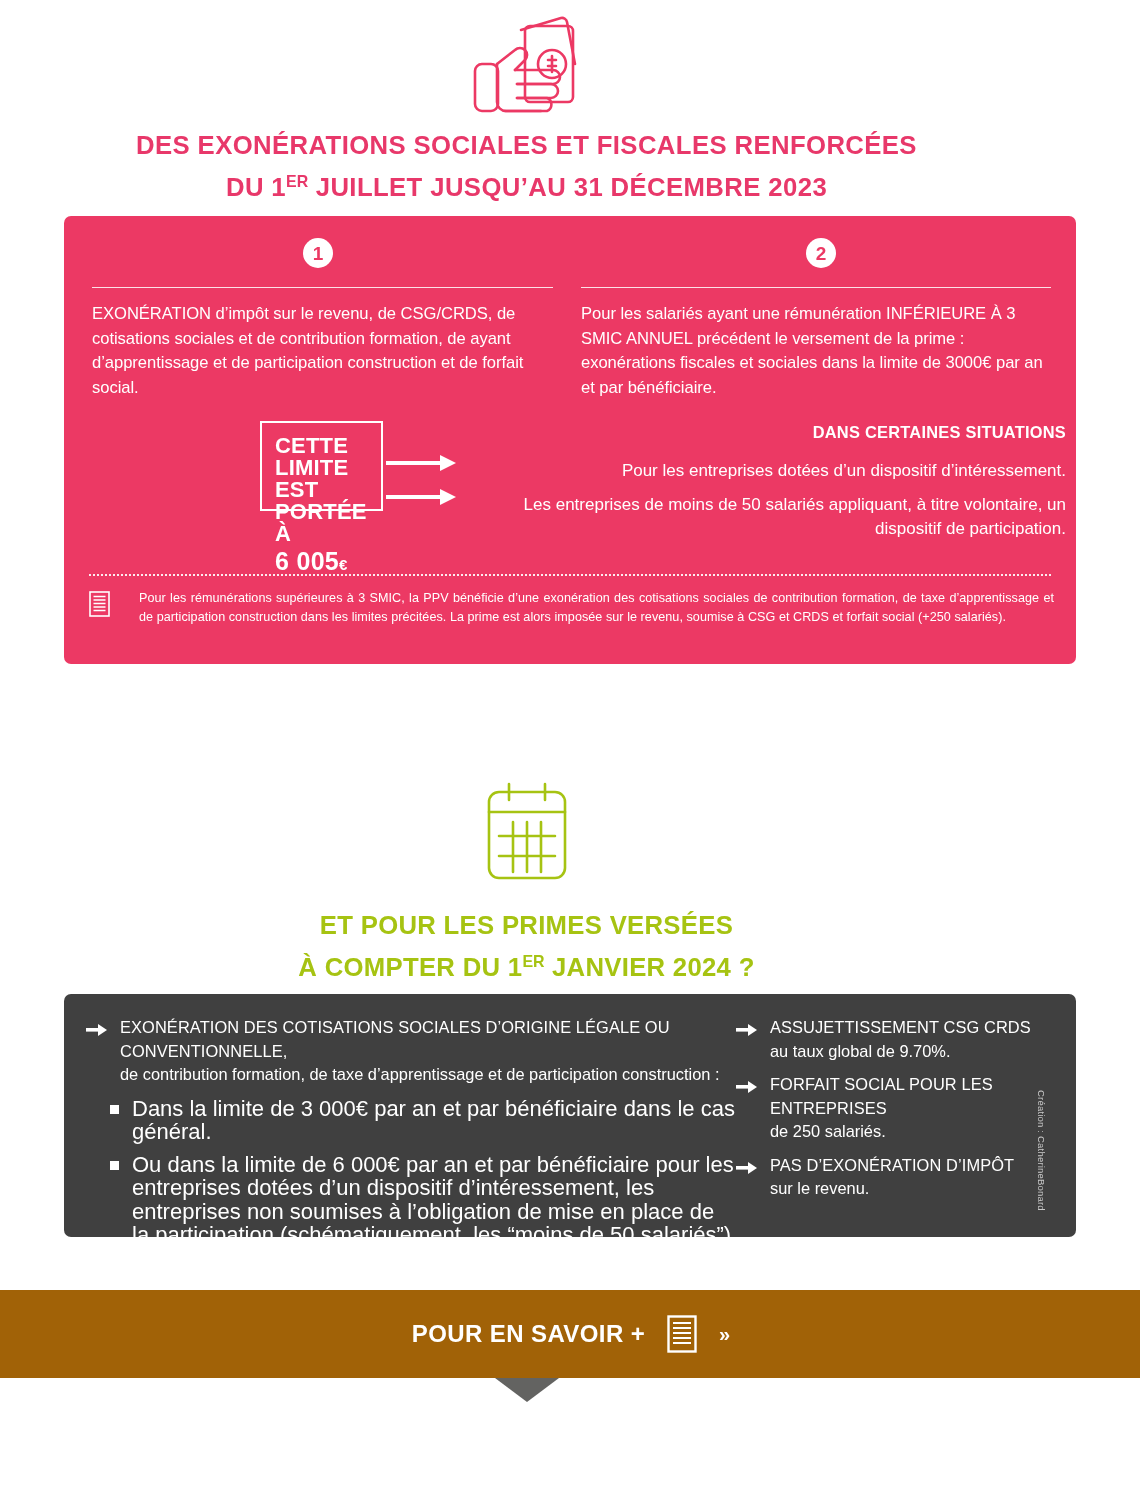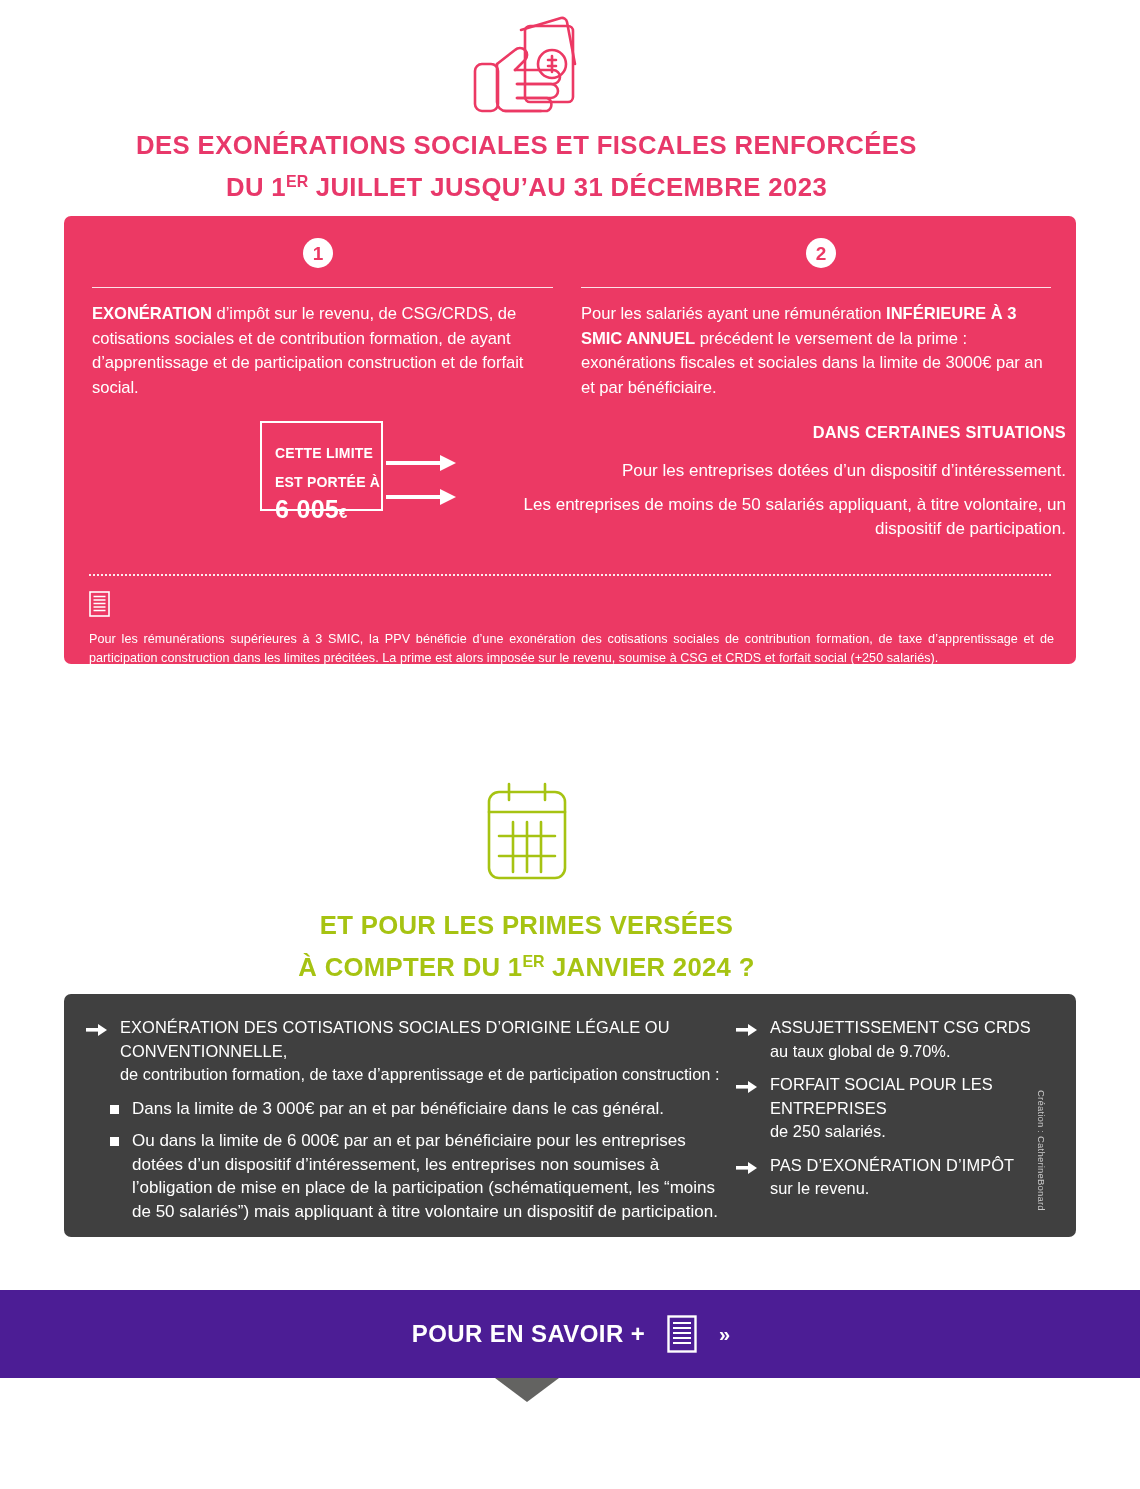--- a/index.html
+++ b/index.html
@@ -56,34 +56,33 @@
     font-size: 16.6px; line-height: 24.5px;
     font-stretch: condensed;
     letter-spacing: -0.05px;
   }
   .col .rule {
     border-top: 1px solid rgba(255,255,255,0.85);
     margin-bottom: 14px;
   }
   .col-1 { left: 28px; width: 461px; }
   .col-2 { left: 517px; width: 470px; }
-  .col b, .col strong { font-weight: bold; }
+  .col b, .col strong { font-weight: normal; }
 
   
   .limit-box {
     position: absolute; left: 196px; top: 205px;
     width: 123px; height: 90px;
     border: 2px solid #ffffff;
     color: #ffffff;
     padding: 12px 0 0 13px;
   }
   .limit-l1, .limit-l2 {
-    font-size: 14px; font-weight: bold; line-height: 22px;
+    font-size: 22px; font-weight: bold; line-height: 22px;
     letter-spacing: 0.2px;
-    margin-top: 7px;
   }
   .limit-amount {
     font-size: 25px; font-weight: bold; line-height: 29px;
     margin-top: 2px; letter-spacing: 0.3px;
   }
   .limit-amount .eur { font-size: 15px; }
 
   .arrows { position: absolute; left: 322px; top: 237px; }
 
   .situations {
@@ -97,21 +96,21 @@
     font-size: 17px; line-height: 24.5px; margin-bottom: 9px;
   }
 
   
   .dotted {
     position: absolute; left: 25px; top: 358px; width: 962px;
     border-top: 2px dotted rgba(255,255,255,0.9);
   }
   .note {
     position: absolute; left: 25px; top: 373px; width: 965px;
-    display: flex; gap: 13px; flex-direction: column;
+    display: flex; gap: 29px;
   }
   .note-text {
     font-size: 12.6px; line-height: 19px;
     text-align: justify;
     letter-spacing: 0.05px;
   }
 
   
   .cal-icon-wrap {
     position: absolute; left: 0; right: 0; top: 780px;
@@ -144,35 +143,35 @@
   .arrow-text { font-size: 16.4px; line-height: 23.5px; }
   .cap { letter-spacing: 0.1px; }
 
   .sub-item {
     display: flex; gap: 13px; margin-left: 24px; margin-top: 9px;
   }
   .sq {
     flex: 0 0 auto; width: 9px; height: 9px;
     background: #ffffff; margin-top: 8px;
   }
-  .sub-text { font-size: 17px; line-height: 23.5px; }
+  .sub-text { font-size: 22px; line-height: 23.5px; }
 
   
   .credit {
     position: absolute; right: 6px; top: 1090px;
     font-size: 9.5px; color: #c9c9c9;
     writing-mode: vertical-rl;
     letter-spacing: 0.2px;
   }
 
   
   .gray-bar {
     position: absolute; left: 0; top: 1290px;
     width: 1140px; height: 88px;
-    background: #4c1d95;
+    background: #a16207;
     display: flex; align-items: center; justify-content: center;
     gap: 22px;
   }
   .savoir-text {
     color: #ffffff; font-weight: bold; font-size: 24px;
     letter-spacing: 0.4px;
   }
   .chev { color: #ffffff; font-size: 20px; font-weight: bold; letter-spacing: -2px;}
 
   .notch {

